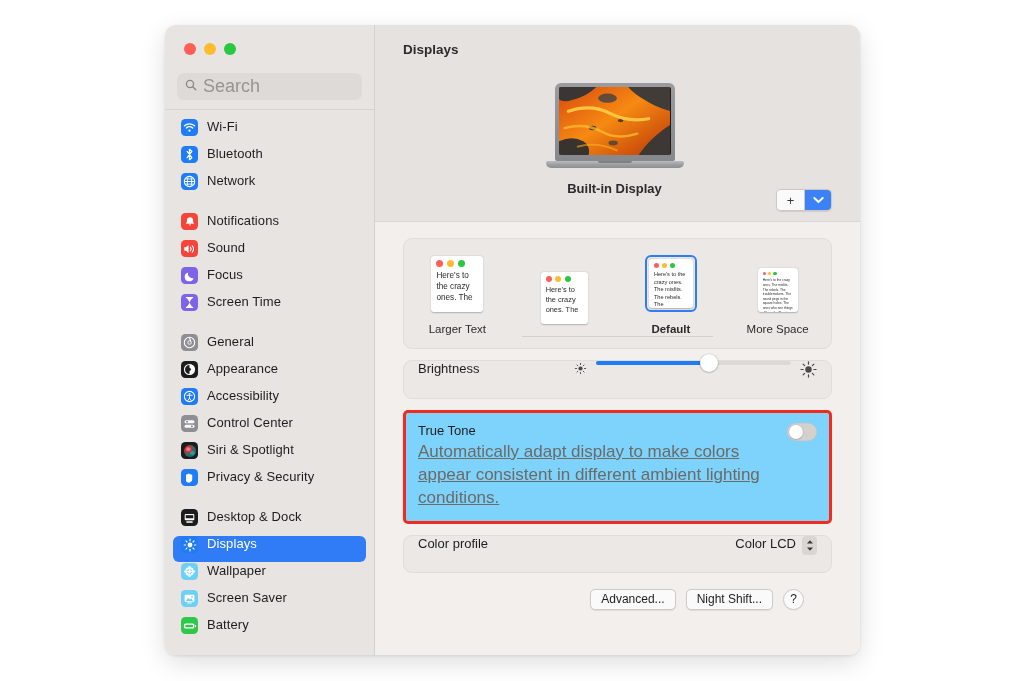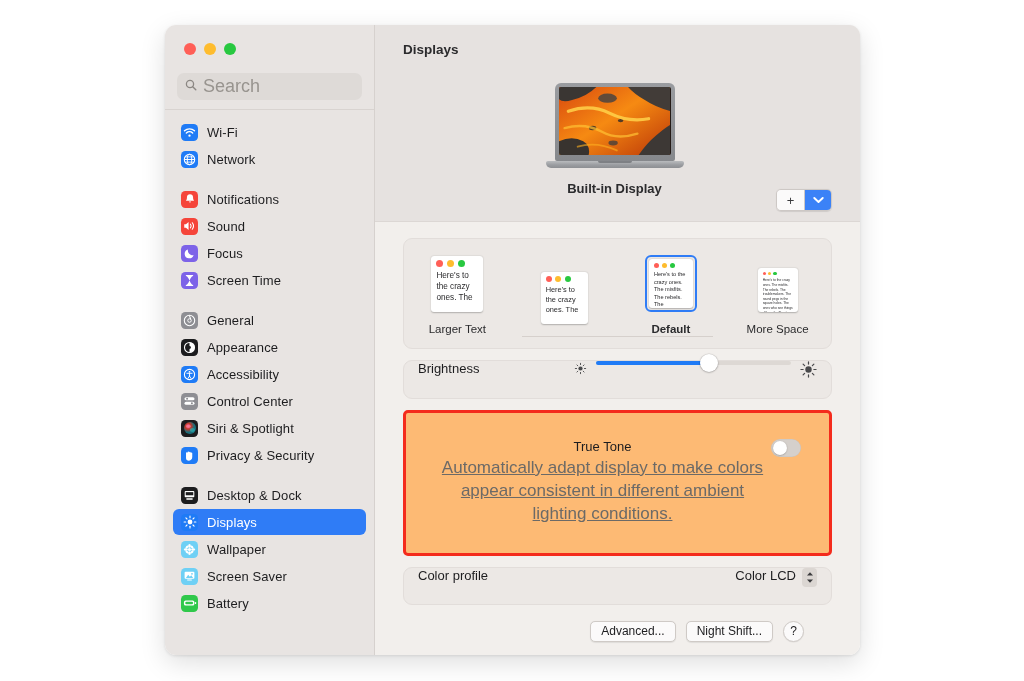--- a/index.html
+++ b/index.html
@@ -50,21 +50,21 @@
   .searchbox .q { font-size: 12.5px; color: #8b8783; line-height: 1; }
   .search-ph { font-size: 18px; color: #98948f; }
 
   .sb-sep { height: 1px; background: #d8d3d0; margin: 0; }
 
   #navlist { padding: 9px 8px 0 8px; overflow: hidden; flex: 1; }
   .navgroup { margin-bottom: 14px; }
   .navgroup:last-child { margin-bottom: 0; }
 
   .nav {
-    height: 26px; display: flex; align-items: center;
+    height: 26px; display: flex; 
     gap: 9px; padding: 0 8px; border-radius: 6px;
     margin-bottom: 1px;
   }
   .nav .lbl { font-size: 13px; color: #1d1d1f; letter-spacing: .1px; }
   .nav.sel { background: #2f7cf6; }
   .nav.sel .lbl { color: #fff; }
 
   .ic {
     width: 17px; height: 17px; border-radius: 4.4px;
     flex: none; position: relative;
@@ -224,23 +224,22 @@
   .toggle .knob {
     position: absolute; top: 1.5px; left: 1.5px;
     width: 14.5px; height: 14.5px; border-radius: 50%;
     background: #fff; box-shadow: 0 .5px 1.5px rgba(0,0,0,.3);
   }
 
   
   #truetone-card {
     border: 3px solid #f42b1c;
     border-radius: 5px;
-    padding: 16px;
-    background: #fdba74;
-    text-align: center;
+    padding: 0;
+    background: #7dd3fc;
   }
   #truetone-row {
     display: flex; align-items: flex-start;
     padding: 10px 12px 11px 12px;
   }
   #truetone-texts { flex: 1; }
   #truetone-title { font-size: 13px; color: #1d1d1f; }
   #truetone-desc {
     font-size: 17px; color: #6c6a67;
     line-height: 1.35; margin-top: 3px;
@@ -306,20 +305,28 @@
         <div class="navgroup">
           <div class="nav">
             <span class="ic" style="background: rgb(31, 123, 246);">
               <svg width="13" height="13" viewBox="0 0 14 14">
                 <path d="M1.6 5.2a8 8 0 0 1 10.8 0" stroke="#fff" stroke-width="1.5" fill="none" stroke-linecap="round"></path>
                 <path d="M3.6 7.6a5 5 0 0 1 6.8 0" stroke="#fff" stroke-width="1.5" fill="none" stroke-linecap="round"></path>
                 <circle cx="7" cy="10.4" r="1.25" fill="#fff"></circle>
               </svg>
             </span>
             <span class="lbl">Wi-Fi</span>
+          </div>
+          <div class="nav">
+            <span class="ic" style="background: rgb(31, 123, 246);">
+              <svg width="9" height="13" viewBox="0 0 9 14">
+                <path d="M2 3.6 L7 10.4 L4.5 12.6 V1.4 L7 3.6 L2 10.4" stroke="#fff" stroke-width="1.35" fill="none" stroke-linejoin="round" stroke-linecap="round"></path>
+              </svg>
+            </span>
+            <span class="lbl">Bluetooth</span>
           </div>
           <div class="nav">
             <span class="ic" style="background: rgb(31, 123, 246);">
               <svg width="13" height="13" viewBox="0 0 14 14">
                 <circle cx="7" cy="7" r="5.6" fill="none" stroke="#fff" stroke-width="1.15"></circle>
                 <ellipse cx="7" cy="7" rx="2.4" ry="5.6" fill="none" stroke="#fff" stroke-width="1.05"></ellipse>
                 <line x1="1.4" y1="7" x2="12.6" y2="7" stroke="#fff" stroke-width="1.05"></line>
                 <path d="M2.4 4.2h9.2M2.4 9.8h9.2" stroke="#fff" stroke-width=".9"></path>
               </svg>
             </span>

